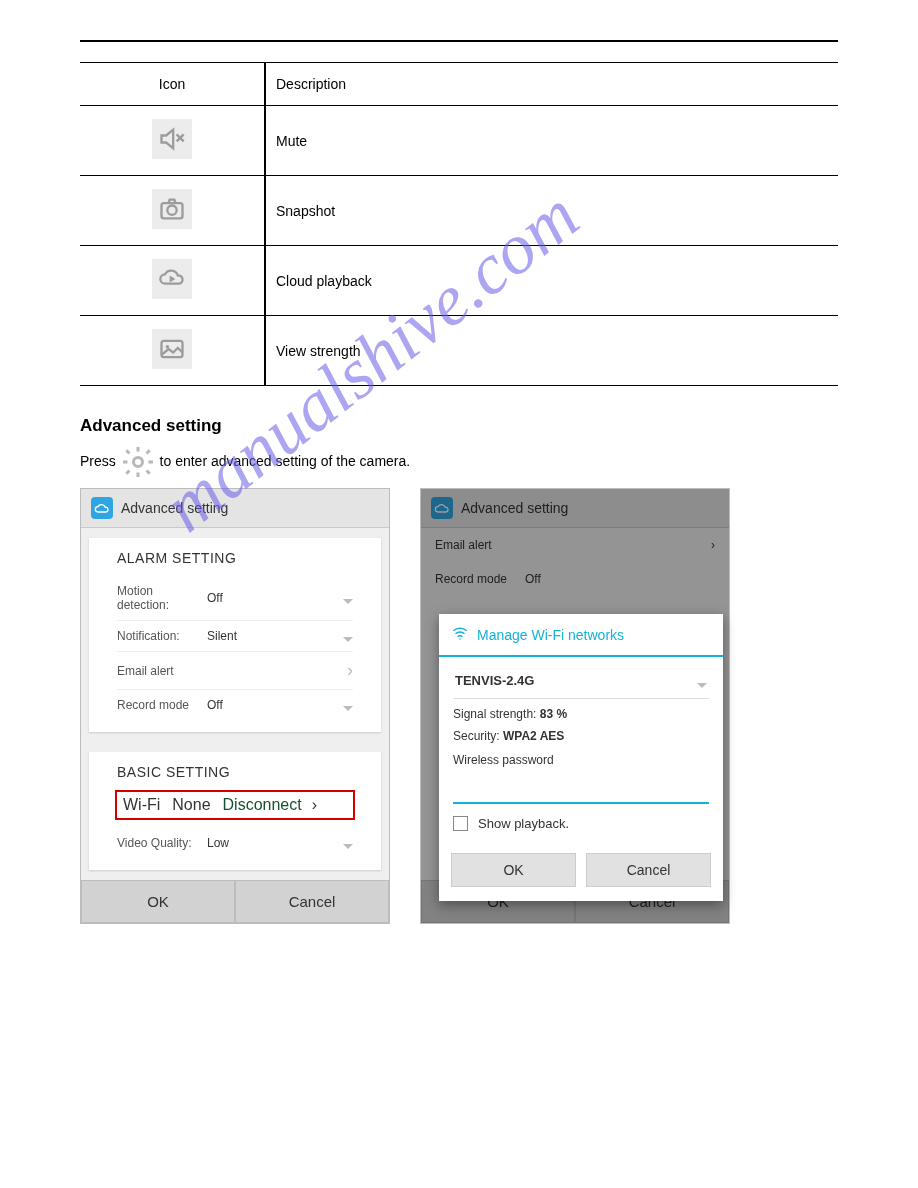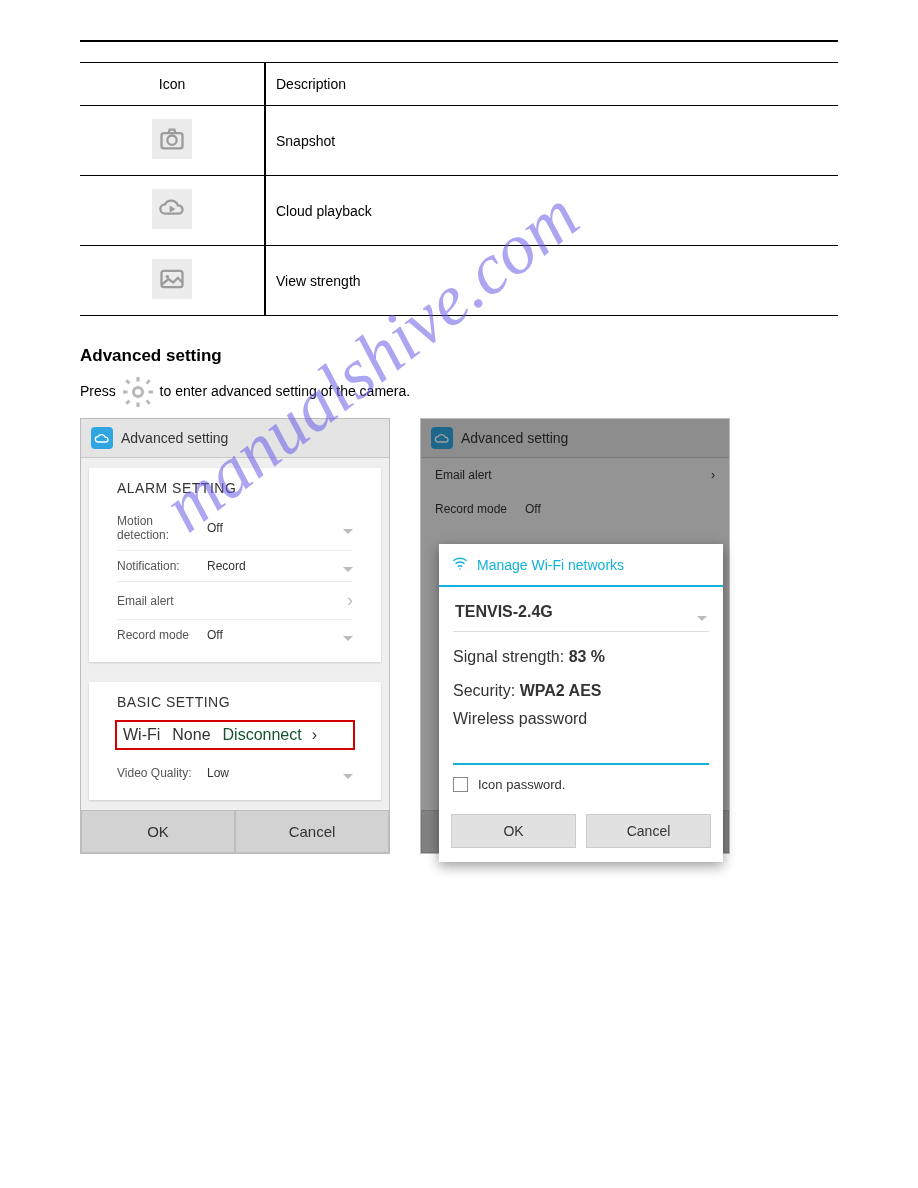--- a/index.html
+++ b/index.html
@@ -40,22 +40,22 @@
   .wifi-row .disc{color:#14532d;}
   .btnbar { display:flex; background:#d9d9d9; margin-top:auto; }
   .btnbar .btn, .mbtns .btn { flex:1; text-align:center; padding:12px 0; font-size:15px; background:#d2d2d2; border:1px solid #bdbdbd; }
   .phone-dim { position:relative; }
   .dimmer { position:absolute; inset:0; background:rgba(0,0,0,.38); }
   .bgrow { display:flex; align-items:center; padding:10px 14px; font-size:12px; color:#333; }
   .modal { position:absolute; top:125px; left:18px; right:6px; background:#fff; box-shadow:0 4px 12px rgba(0,0,0,.4); z-index:5; padding:0;}
   .mhdr { display:flex; align-items:center; gap:8px; padding:10px 12px; color:#13b2d8; font-size:14px; border-bottom:2px solid #13b2d8;}
   .mhdr .wifi-ic svg{width:18px;height:18px; stroke:#13b2d8; fill:none; stroke-width:2;}
   .mbody { padding:10px 14px 12px; font-size:12px; color:#333; }
-  .ssid-row{ display:flex; align-items:flex-end; padding:6px 2px 10px; border-bottom:1px solid #ddd; font-weight:bold; font-size:16px;}
-  .info{margin:16px 0 2px; font-size:16px;}
+  .ssid-row{ display:flex; align-items:flex-end; padding:6px 2px 10px; border-bottom:1px solid #ddd; font-weight:bold; font-size:13px;}
+  .info{margin:8px 0 2px; font-size:12px;}
   .info b{font-weight:bold;}
   .inp{ width:100%; border:none; border-bottom:2px solid #13b2d8; padding:6px 2px; font-size:13px; margin-top:6px;}
   .chkrow{display:flex; align-items:center; gap:10px; margin-top:12px; font-size:13px;}
   .chkrow .cb{width:15px;height:15px;border:1px solid #888;}
   .mbtns{display:flex; gap:10px; padding:10px 12px 14px;}
   .mbtns .btn{background:#e1e1e1; border:1px solid #ccc; font-size:14px; padding:8px 0;}
   .share{ text-align:center; font-size:12px; color:#555; padding:16px 0;}
   .watermark{ position:absolute; left:120px; top:320px; font-size:72px; font-style:italic; color:#6a5ce6; opacity:.55; transform:rotate(-38deg); pointer-events:none; font-family:"Times New Roman",serif; z-index:20;}
   .row:last-child{border-bottom:none;}
 </style>
@@ -69,20 +69,32 @@
 <table class="tbl">
   <tbody>
       <tr class="hdr">
     <td class="c1">Icon</td>
     <td>Description</td>
   </tr>
   <tr>
     <td class="c1">
       <span class="icon-box">
         <svg viewBox="0 0 24 24">
+              <path d="M3 9v6h4l6 5V4L7 9H3z"></path>
+              <line x1="16" y1="8" x2="22" y2="14"></line>
+              <line x1="22" y1="8" x2="16" y2="14"></line>
+            </svg>
+      </span>
+    </td>
+    <td>Mute</td>
+  </tr>
+  <tr>
+    <td class="c1">
+      <span class="icon-box">
+        <svg viewBox="0 0 24 24">
               <rect x="3" y="7" width="18" height="13" rx="2"></rect>
               <circle cx="12" cy="13" r="4"></circle>
               <path d="M9 7l1-3h4l1 3"></path>
             </svg>
       </span>
     </td>
     <td>Snapshot</td>
   </tr>
   <tr>
     <td class="c1">
@@ -135,21 +147,21 @@
     </div>
     <div class="card">
       <h4>ALARM SETTING</h4>
       <div class="row">
         <span class="lab">Motion detection:</span>
         <span class="val">Off</span>
         <span class="tri"></span>
       </div>
       <div class="row">
         <span class="lab">Notification:</span>
-        <span class="val">Record</span>
+        <span class="val">Silent</span>
         <span class="tri"></span>
       </div>
       <div class="row">
         <span class="lab" style="flex:1">Email alert</span>
         <span class="chev">›</span>
       </div>
       <div class="row">
         <span class="lab">Record mode</span>
         <span class="val">Off</span>
         <span class="tri"></span>
@@ -220,21 +232,21 @@
         <div class="info">
           <span>Signal strength: </span><b>83 %</b>
         </div>
         <div class="info">
           <span>Security: </span><b>WPA2 AES</b>
         </div>
         <div class="info" style="margin-top:10px">Wireless password</div>
         <input class="inp" type="text" value="" style="">
         <div class="chkrow">
           <span class="cb"></span>
-          <span>Icon password.</span>
+          <span>Show playback.</span>
         </div>
       </div>
       <div class="mbtns">
         <div class="btn">OK</div>
         <div class="btn">Cancel</div>
       </div>
     </div>
   </div>
 
 </div>

